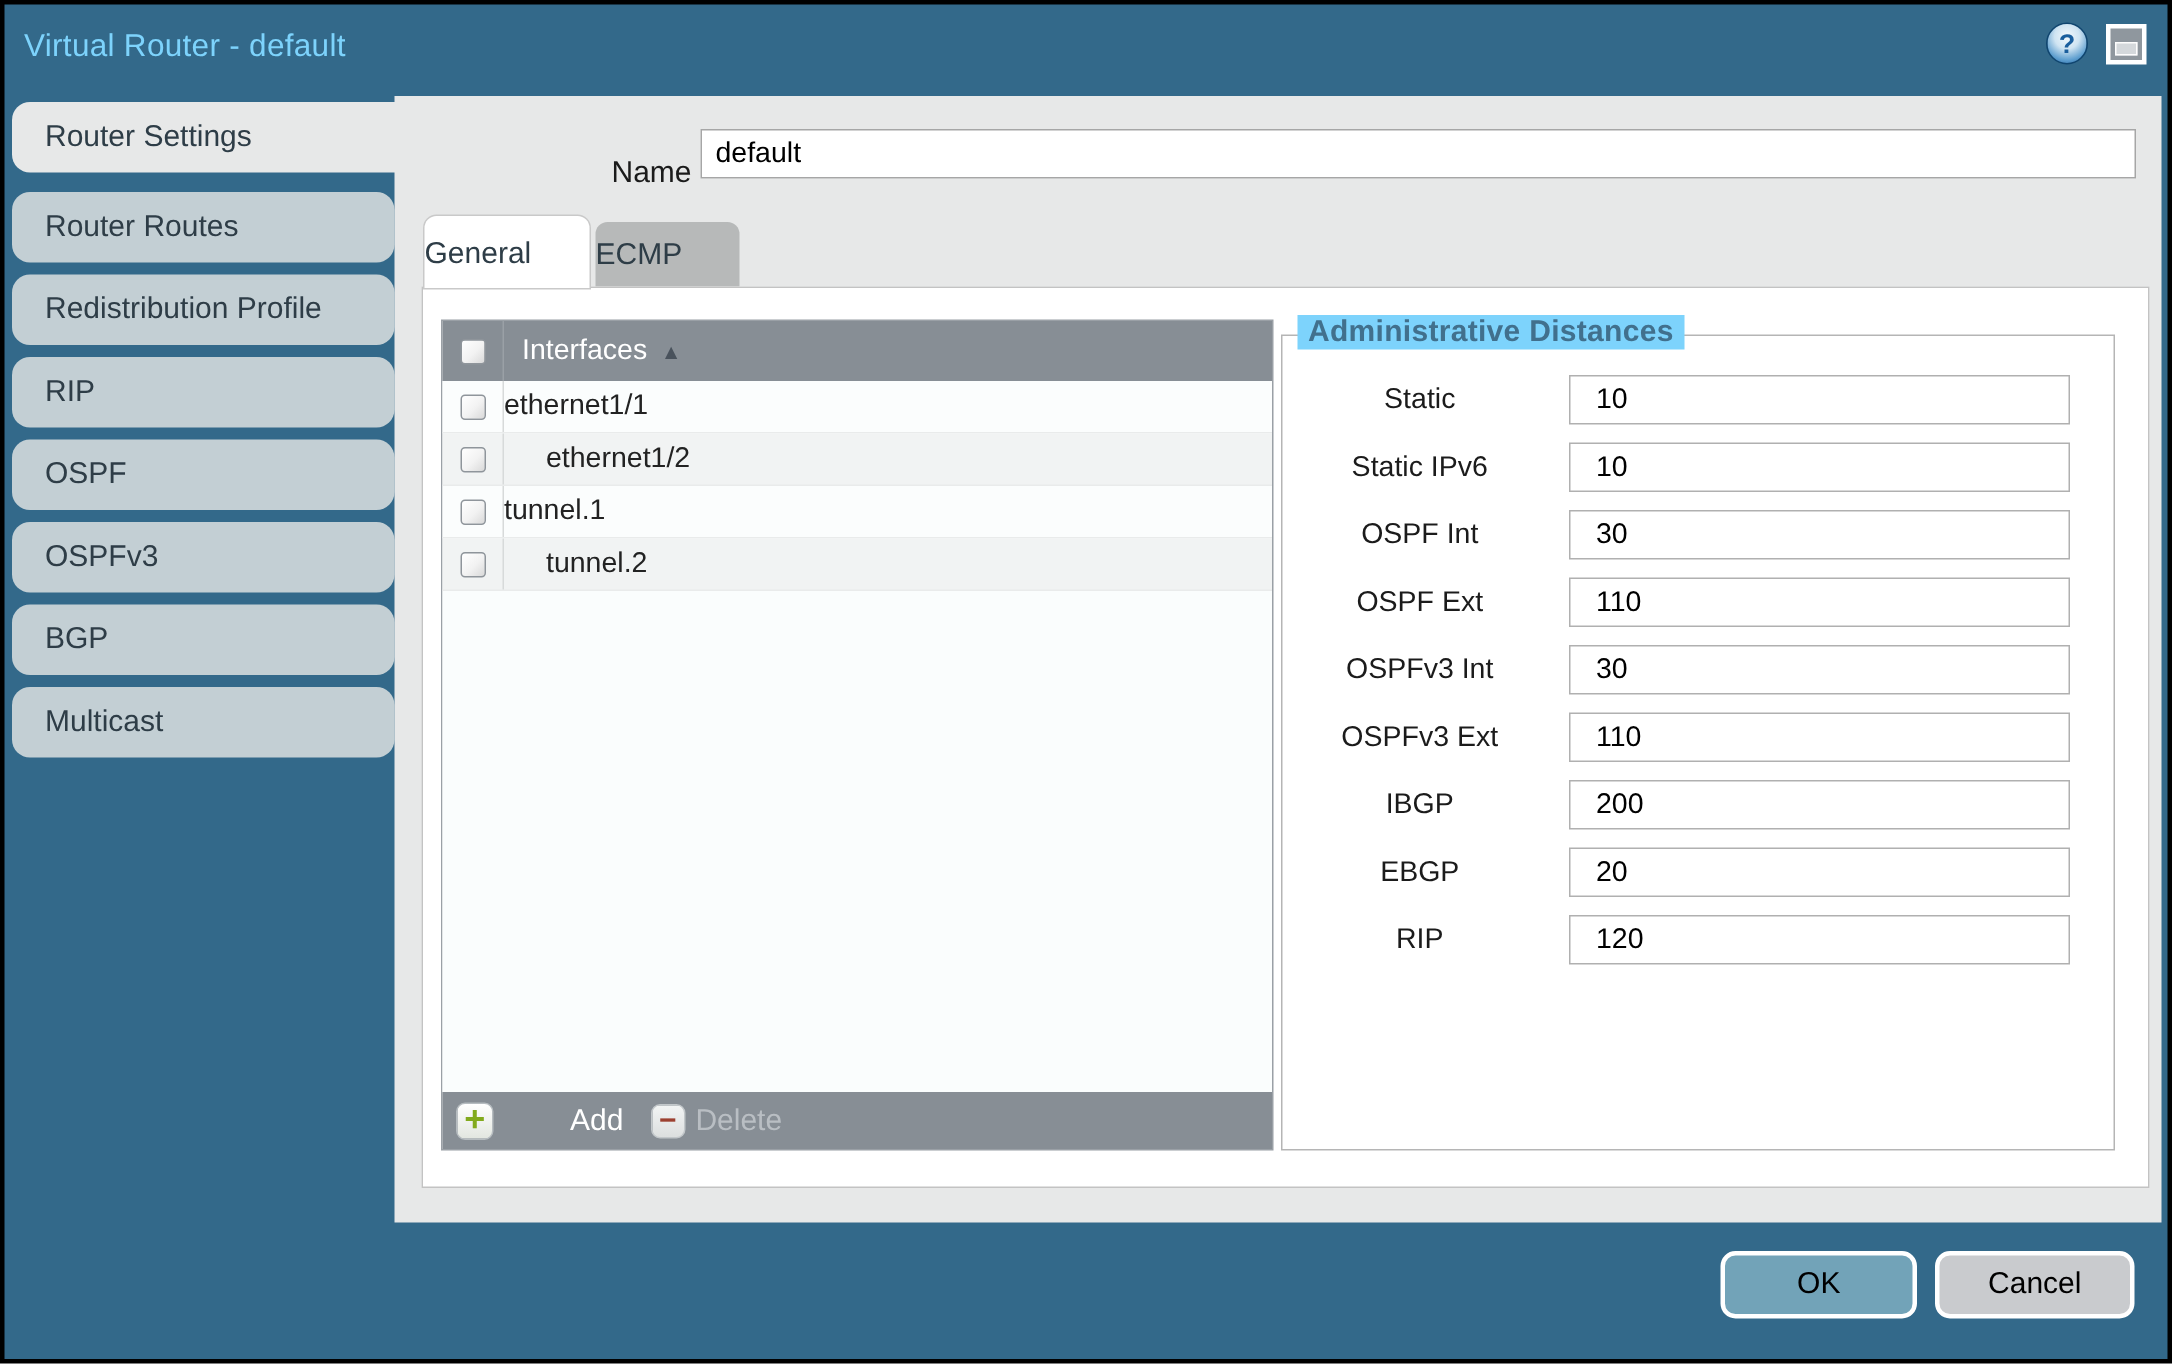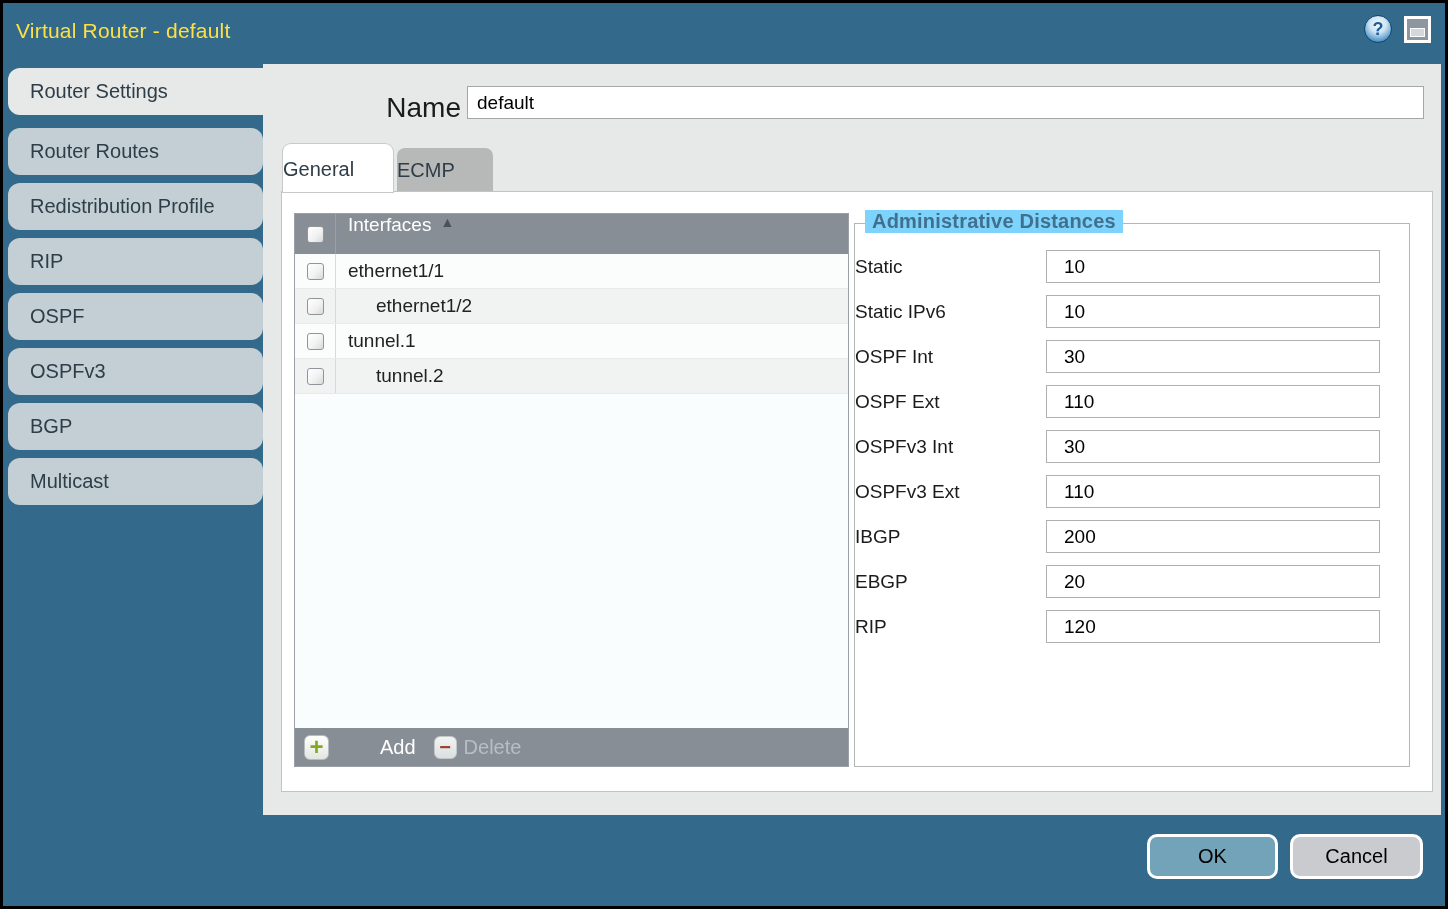--- a/index.html
+++ b/index.html
@@ -12,21 +12,21 @@
   }
   .dialog {
     position: absolute; inset: 3px;
     background: #33698a;
   }
 
   
   .titlebar { position: absolute; left: 0; top: 0; right: 0; height: 60px; }
   .title {
     position: absolute; left: 13px; top: 16px;
-    color: #fde047; font-size: 21px; letter-spacing: 0.2px;
+    color: #7dd3fc; font-size: 21px; letter-spacing: 0.2px;
   }
   .help-icon {
     position: absolute; right: 53px; top: 12px;
     width: 28px; height: 28px; border-radius: 50%;
     background: radial-gradient(circle at 50% 32%, #f2f8fc 0%, #cfe4f2 38%, #5d9ecf 72%, #1d5c97 100%);
     border: 1px solid #10456f;
     color: #1a5e9d; font-weight: bold; font-size: 18px;
     text-align: center; line-height: 26px; cursor: pointer;
   }
   .win-icon {
@@ -51,22 +51,22 @@
   .side-tab.active {
     background: #e7e8e8; border-radius: 12px 0 0 12px; width: 257px;
   }
 
   
   .content {
     position: absolute; left: 260px; top: 61px; width: 1178px; height: 751px;
     background: #e7e8e8;
   }
   .name-label {
-    position: absolute; left: 120px; top: 28px; width: 78px;
-    text-align: right; font-size: 28px; color: #1b1b1b;
+    position: absolute; left: 120px; top: 40px; width: 78px;
+    text-align: right; font-size: 20px; color: #1b1b1b;
   }
   .name-input {
     position: absolute; left: 204px; top: 22px; width: 957px; height: 33px;
     border: 1px solid #a6a6a6; background: #fff;
     font-family: "Liberation Sans", sans-serif;
     font-size: 19px; color: #000; padding: 0 9px;
   }
 
   .tab-top {
     position: absolute; border-radius: 8px 8px 0 0; text-align: left;
@@ -88,42 +88,42 @@
   }
 
   
   .iftable {
     position: absolute; left: 12px; top: 21px; width: 555px; height: 554px;
     border: 1px solid #9aa0a6; background: #fafcfc;
     display: flex; flex-direction: column;
   }
   .thead {
     height: 40px; background: #878e95; color: #fff;
-    display: flex; align-items: flex-start; font-size: 19px; flex: 0 0 auto;
+    display: flex; align-items: center; font-size: 19px; flex: 0 0 auto;
   }
   .cb-cell {
     width: 41px; align-self: stretch; flex: 0 0 auto;
     display: flex; align-items: center; justify-content: center;
   }
   .thead .cb-cell { border-right: 1px solid #9aa0a6; }
   .trow .cb-cell { border-right: 1px solid #d7dada; }
   .cb {
     width: 17px; height: 17px; border: 1px solid #8f959b; border-radius: 3px;
     background: linear-gradient(135deg, #ffffff 0%, #f2f2f2 55%, #d9d9d9 100%);
     cursor: pointer;
   }
   .thead-label { margin-left: 12px; }
   .sort-arrow { margin-left: 9px; font-size: 14px; color: #49525c; }
   .trow {
     height: 35px; display: flex; align-items: center;
     font-size: 19px; color: #222; background: #fbfdfd;
     border-bottom: 1px solid #e9ebeb; flex: 0 0 auto; cursor: default;
   }
   .trow.alt { background: #f1f3f3; gap: 28px; }
-  .trow .row-label { margin-left: 12px; }
+  .trow .row-label { }
   .tbody-fill { flex: 1 1 auto; background: #fafdfd; }
   .tfoot {
     height: 38px; background: #878e95; flex: 0 0 auto;
     display: flex; align-items: center; padding-left: 9px; gap: 18px;
   }
   .foot-btn { display: flex; align-items: center; gap: 7px; cursor: pointer; }
   .icon-plus {
     width: 25px; height: 25px; border-radius: 6px;
     background: linear-gradient(#ffffff, #e2e6e0);
     border: 1px solid #b6bcc0;
@@ -146,21 +146,21 @@
     border: 1px solid #b5b5b5;
   }
   .fs-legend {
     position: absolute; top: -14px; left: 10px;
     background: #7dd3fc; padding: 0 7px;
     font-size: 20px; font-weight: bold; color: #41708d; letter-spacing: 0.2px;
   }
   .fs-body { position: absolute; inset: 0; padding: 26px 29px 0 0; }
   .frow { display: flex; align-items: center; margin-bottom: 12px; }
   .frow .flabel {
-    width: 183px; text-align: left; margin-right: 8px;
+    width: 183px; text-align: center; margin-right: 8px;
     font-size: 19px; color: #1b1b1b; flex: 0 0 auto; white-space: nowrap;
   }
   .frow .fvalue {
     flex: 1 1 auto; height: 33px; border: 1px solid #b0b0b0; background: #fff;
     font-family: "Liberation Sans", sans-serif;
     font-size: 19px; color: #000; padding: 0 17px; min-width: 0;
   }
 
   
   .btn {

